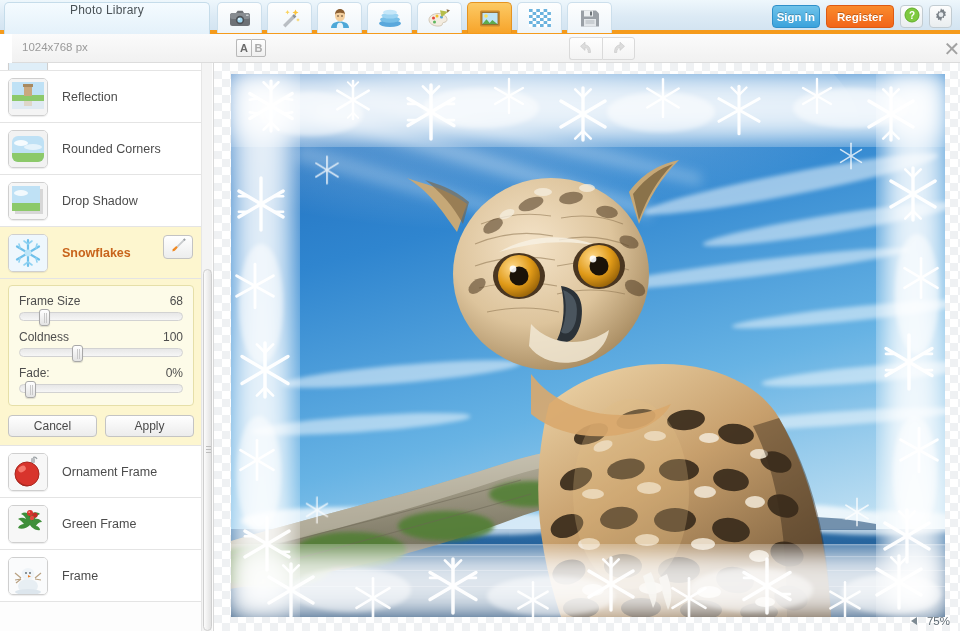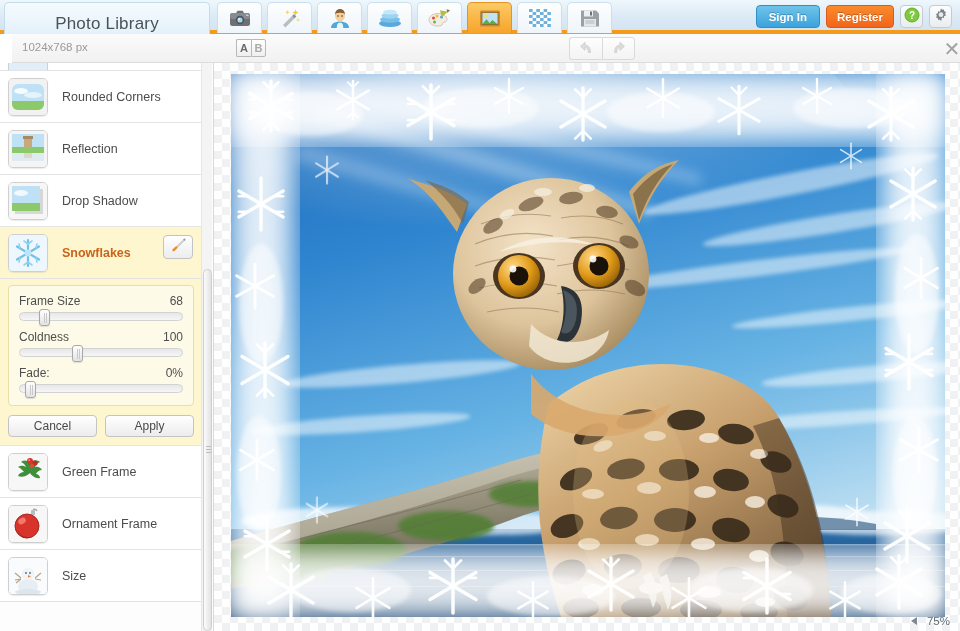--- a/index.html
+++ b/index.html
@@ -15,40 +15,40 @@
   .topbar {
     position: absolute; top: 0; left: 0; width: 960px; height: 34px;
     background: linear-gradient(180deg,#eef7fc 0%,#dceaf5 55%,#d3e4f1 100%);
     border-bottom: 4px solid #f59b1c;
   }
   .lib-tab {
     position: absolute; left: 4px; top: 2px; width: 206px; height: 32px;
     background: linear-gradient(180deg,#f4fbff 0%,#e4f1fa 100%);
     border: 1px solid #c5dcea; border-bottom: none;
     border-radius: 5px 5px 0 0;
-    display: flex; align-items: flex-end; justify-content: center;
-    font-size: 17px; color: #4a5257; letter-spacing: .2px;
+    display: flex; align-items: flex-start; justify-content: center;
+    font-size: 12px; color: #4a5257; letter-spacing: .2px;
   }
   .tool-strip { position: absolute; left: 217px; top: 2px; display: flex; gap: 5px; }
   .tool-btn {
     width: 45px; height: 31px; border-radius: 5px 5px 0 0;
     background: linear-gradient(180deg,#fdfefe 0%,#eef5fa 100%);
     border: 1px solid #ccdfec; border-bottom: none;
     display: flex; align-items: center; justify-content: center;
     cursor: pointer; position: relative;
   }
   .tool-btn.active {
     background: linear-gradient(180deg,#fcca65 0%,#f7a42a 100%);
     border-color: #e59421;
   }
   .tool-btn svg { display: block; }
 
   .auth { position: absolute; right: 8px; top: 5px; display: flex; gap: 6px; align-items: center; }
   .btn-signin {
-    height: 23px; padding: 0 12px; border-radius: 4px;
+    height: 23px; padding: 0 4px; border-radius: 4px;
     background: linear-gradient(180deg,#6fc3ea 0%,#3ba3dc 100%);
     border: 1px solid #2f90c9; color: #fff; font-size: 11.5px; font-weight: bold;
     display: flex; align-items: center; cursor: pointer;
     text-shadow: 0 -1px 0 rgba(0,0,0,.25);
   }
   .btn-register {
     height: 23px; padding: 0 10px; border-radius: 4px;
     background: linear-gradient(180deg,#fa8b2c 0%,#f2651a 100%);
     border: 1px solid #dd5a13; color: #fff; font-size: 11.5px; font-weight: bold;
     display: flex; align-items: center; cursor: pointer;
@@ -391,43 +391,43 @@
           <svg width="38" height="36" viewBox="0 0 38 36">
             <rect width="38" height="36" fill="#dfeef8"></rect>
             <rect y="22" width="38" height="14" fill="#8fc86a"></rect>
           </svg>
         </div>
       </div>
 
       <div class="fx-item">
         <div class="fx-thumb">
           <svg width="38" height="36" viewBox="0 0 38 36">
-            <rect width="38" height="36" fill="#f2f2f2"></rect>
-            <rect x="3" y="5" width="32" height="26" rx="6" fill="#bfe1f5"></rect>
-            <path d="M3 22h32v3a6 6 0 0 1-6 6H9a6 6 0 0 1-6-6z" fill="#8cc96a"></path>
-            <ellipse cx="12" cy="12" rx="7" ry="3" fill="#ffffff" opacity=".85"></ellipse>
-            <ellipse cx="24" cy="16" rx="9" ry="3" fill="#ffffff" opacity=".6"></ellipse>
-          </svg>
-        </div>
-        <div class="fx-label">Rounded Corners</div>
-      </div>
-
-      <div class="fx-item">
-        <div class="fx-thumb">
-          <svg width="38" height="36" viewBox="0 0 38 36">
             <rect width="38" height="36" fill="#f4f4f4"></rect>
             <rect x="3" y="3" width="32" height="19" fill="#bfe1f5"></rect>
             <rect x="3" y="16" width="32" height="6" fill="#8cc96a"></rect>
             <rect x="15" y="7" width="8" height="10" fill="#c9a87e"></rect>
             <rect x="14" y="5" width="10" height="3" fill="#a8895f"></rect>
             <rect x="3" y="22" width="32" height="8" fill="#dfeaf2"></rect>
             <rect x="15" y="22" width="8" height="5" fill="#ddcdb6" opacity=".7"></rect>
           </svg>
         </div>
         <div class="fx-label">Reflection</div>
+      </div>
+
+      <div class="fx-item">
+        <div class="fx-thumb">
+          <svg width="38" height="36" viewBox="0 0 38 36">
+            <rect width="38" height="36" fill="#f2f2f2"></rect>
+            <rect x="3" y="5" width="32" height="26" rx="6" fill="#bfe1f5"></rect>
+            <path d="M3 22h32v3a6 6 0 0 1-6 6H9a6 6 0 0 1-6-6z" fill="#8cc96a"></path>
+            <ellipse cx="12" cy="12" rx="7" ry="3" fill="#ffffff" opacity=".85"></ellipse>
+            <ellipse cx="24" cy="16" rx="9" ry="3" fill="#ffffff" opacity=".6"></ellipse>
+          </svg>
+        </div>
+        <div class="fx-label">Rounded Corners</div>
       </div>
 
       <div class="fx-item">
         <div class="fx-thumb">
           <svg width="38" height="36" viewBox="0 0 38 36">
             <rect width="38" height="36" fill="#f6f6f6"></rect>
             <rect x="6" y="6" width="28" height="25" fill="#b8b8b8" opacity=".5"></rect>
             <rect x="3" y="3" width="28" height="25" fill="#bfe1f5"></rect>
             <rect x="3" y="20" width="28" height="8" fill="#8cc96a"></rect>
             <ellipse cx="12" cy="10" rx="7" ry="3" fill="#ffffff" opacity=".8"></ellipse>
@@ -514,61 +514,61 @@
           <div class="flat-btn">
             <span>Apply</span>
           </div>
         </div>
       </div>
 
       <div class="fx-item">
         <div class="fx-thumb">
           <svg width="38" height="36" viewBox="0 0 38 36">
             <rect width="38" height="36" fill="#f7f7f7"></rect>
+            <rect x="22" y="4" width="4" height="5" rx="1" fill="#b9bcbf"></rect>
+            <path d="M24 3.5a3 3 0 0 1 4 1.5" stroke="#9aa0a4" stroke-width="1.2" fill="none"></path>
+            <circle cx="18" cy="20" r="12" fill="#d8342c"></circle>
+            <circle cx="18" cy="20" r="12" fill="none" stroke="#a82820" stroke-width="1"></circle>
+            <ellipse cx="13" cy="15" rx="4" ry="3" fill="#ff8e80" opacity=".75" transform="rotate(-30 13 15)"></ellipse>
+            <path d="M6.5 22c2 6 9 10 16 9-5 3-13 1-16-9z" fill="#9c241d" opacity=".6"></path>
+          </svg>
+        </div>
+        <div class="fx-label">Ornament Frame</div>
+      </div>
+
+      <div class="fx-item">
+        <div class="fx-thumb">
+          <svg width="38" height="36" viewBox="0 0 38 36">
+            <rect width="38" height="36" fill="#f7f7f7"></rect>
             <path d="M20 9c4-4 9-3 11-1-3 1-4 3-5 5 3-1 6 1 7 3-3 0-5 2-6 4 2 0 4 2 4 4-4 1-8-2-10-5-3 3-8 5-12 3 1-3 4-4 6-4-2-2-3-4-6-5 3-2 6-1 8 0-1-2-2-4-5-5 3-2 6-2 8 1z" fill="#3f8f3a"></path>
             <path d="M20 9c3 1 4 4 4 6-2-1-4-4-4-6z" fill="#2f7a2c"></path>
             <circle cx="21" cy="7" r="3" fill="#d8342c"></circle>
             <circle cx="26" cy="9" r="2.6" fill="#c22c25"></circle>
             <circle cx="23" cy="12" r="2.2" fill="#e04a3d"></circle>
             <circle cx="20.2" cy="6.2" r=".9" fill="#ff9d92" opacity=".8"></circle>
           </svg>
         </div>
         <div class="fx-label">Green Frame</div>
-      </div>
-
-      <div class="fx-item">
-        <div class="fx-thumb">
-          <svg width="38" height="36" viewBox="0 0 38 36">
-            <rect width="38" height="36" fill="#f7f7f7"></rect>
-            <rect x="22" y="4" width="4" height="5" rx="1" fill="#b9bcbf"></rect>
-            <path d="M24 3.5a3 3 0 0 1 4 1.5" stroke="#9aa0a4" stroke-width="1.2" fill="none"></path>
-            <circle cx="18" cy="20" r="12" fill="#d8342c"></circle>
-            <circle cx="18" cy="20" r="12" fill="none" stroke="#a82820" stroke-width="1"></circle>
-            <ellipse cx="13" cy="15" rx="4" ry="3" fill="#ff8e80" opacity=".75" transform="rotate(-30 13 15)"></ellipse>
-            <path d="M6.5 22c2 6 9 10 16 9-5 3-13 1-16-9z" fill="#9c241d" opacity=".6"></path>
-          </svg>
-        </div>
-        <div class="fx-label">Ornament Frame</div>
       </div>
 
       <div class="fx-item">
         <div class="fx-thumb">
           <svg width="38" height="36" viewBox="0 0 38 36">
             <rect width="38" height="36" fill="#fafbfc"></rect>
             <ellipse cx="19" cy="28" rx="10" ry="7" fill="#e7eef3"></ellipse>
             <ellipse cx="19" cy="16" rx="6.5" ry="6" fill="#eff4f8"></ellipse>
             <circle cx="17" cy="15" r=".9" fill="#5a646b"></circle>
             <circle cx="21" cy="15" r=".9" fill="#5a646b"></circle>
             <path d="M19 17l3 1.4-3 1z" fill="#e8812a"></path>
             <path d="M12 20l-6-5M12 21l-6 1M12 21l-5 4" stroke="#b9a283" stroke-width="1.2" fill="none"></path>
             <path d="M26 20l6-5M26 21l6 1" stroke="#b9a283" stroke-width="1.2" fill="none"></path>
             <ellipse cx="19" cy="34" rx="13" ry="3" fill="#dde6ed"></ellipse>
           </svg>
         </div>
-        <div class="fx-label">Size</div>
+        <div class="fx-label">Frame</div>
       </div>
 
     </div>
 
     <div class="sb-track">
       <div class="sb-thumb">
         <div class="sb-grip"></div>
       </div>
     </div>
   </div>

